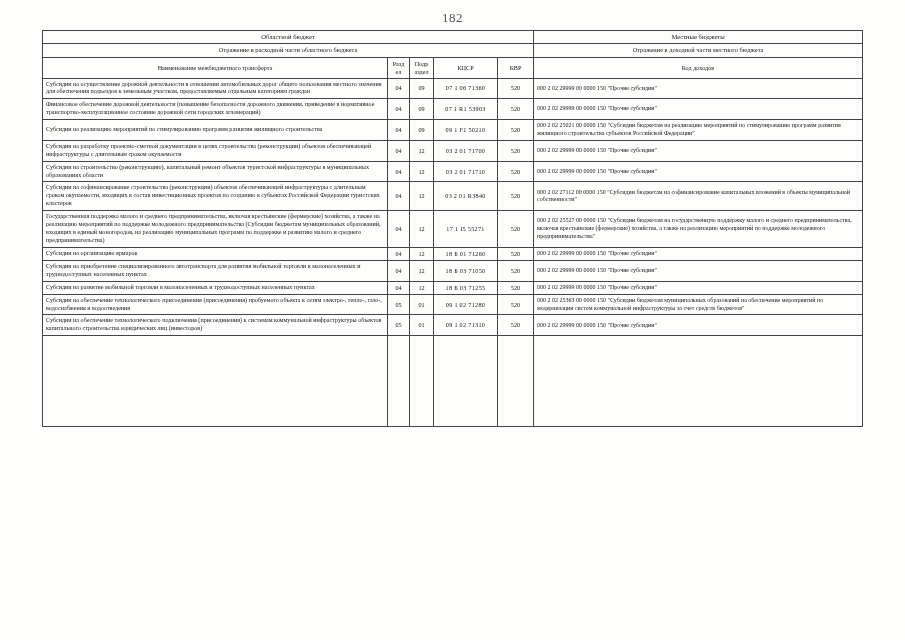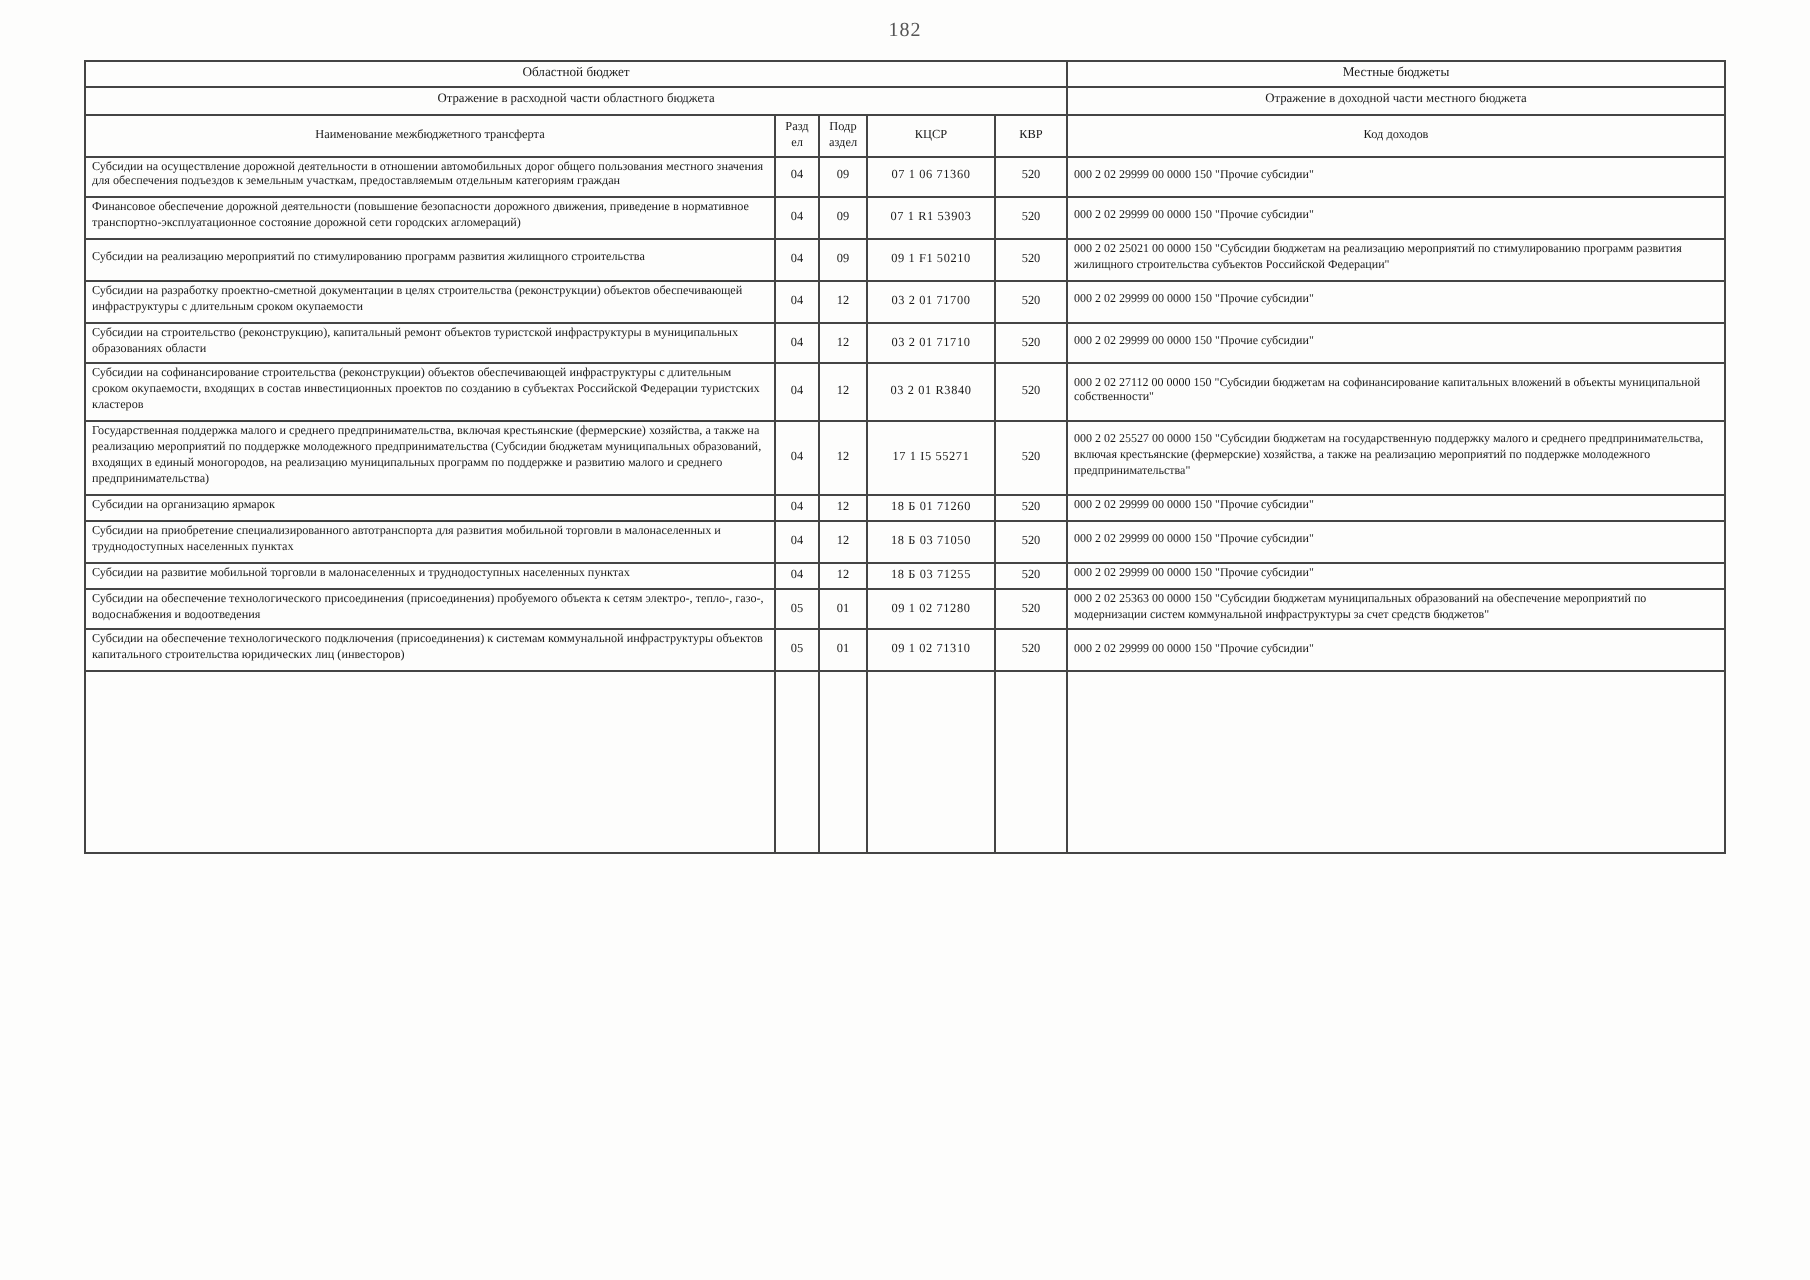--- a/index.html
+++ b/index.html
@@ -20,21 +20,21 @@
     width: 905px;
     height: 640px;
     background: #fdfdfc;
   }
   .page-number {
     position: absolute;
     top: 10px;
     left: 0;
     width: 905px;
     text-align: center;
-    font-size: 10px;
+    font-size: 13px;
     color: #555;
     letter-spacing: 0.5px;
   }
   .table-wrap {
     position: absolute;
     left: 42px;
     top: 30px;
     width: 820px;
   }
   table.doc {

